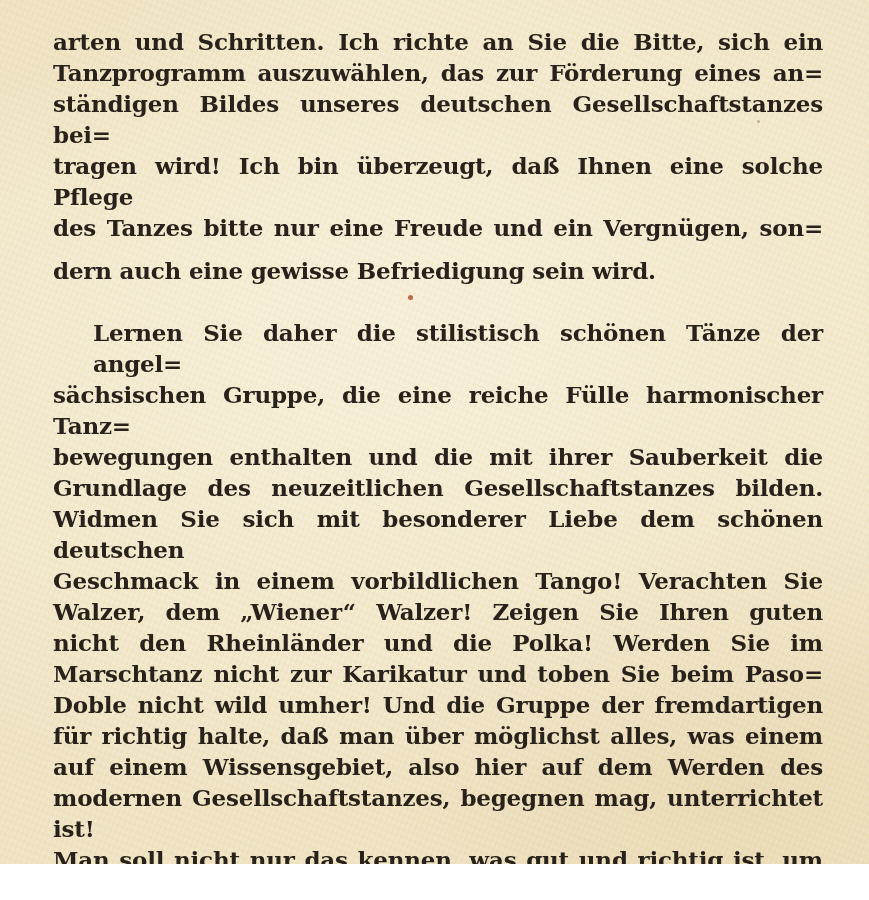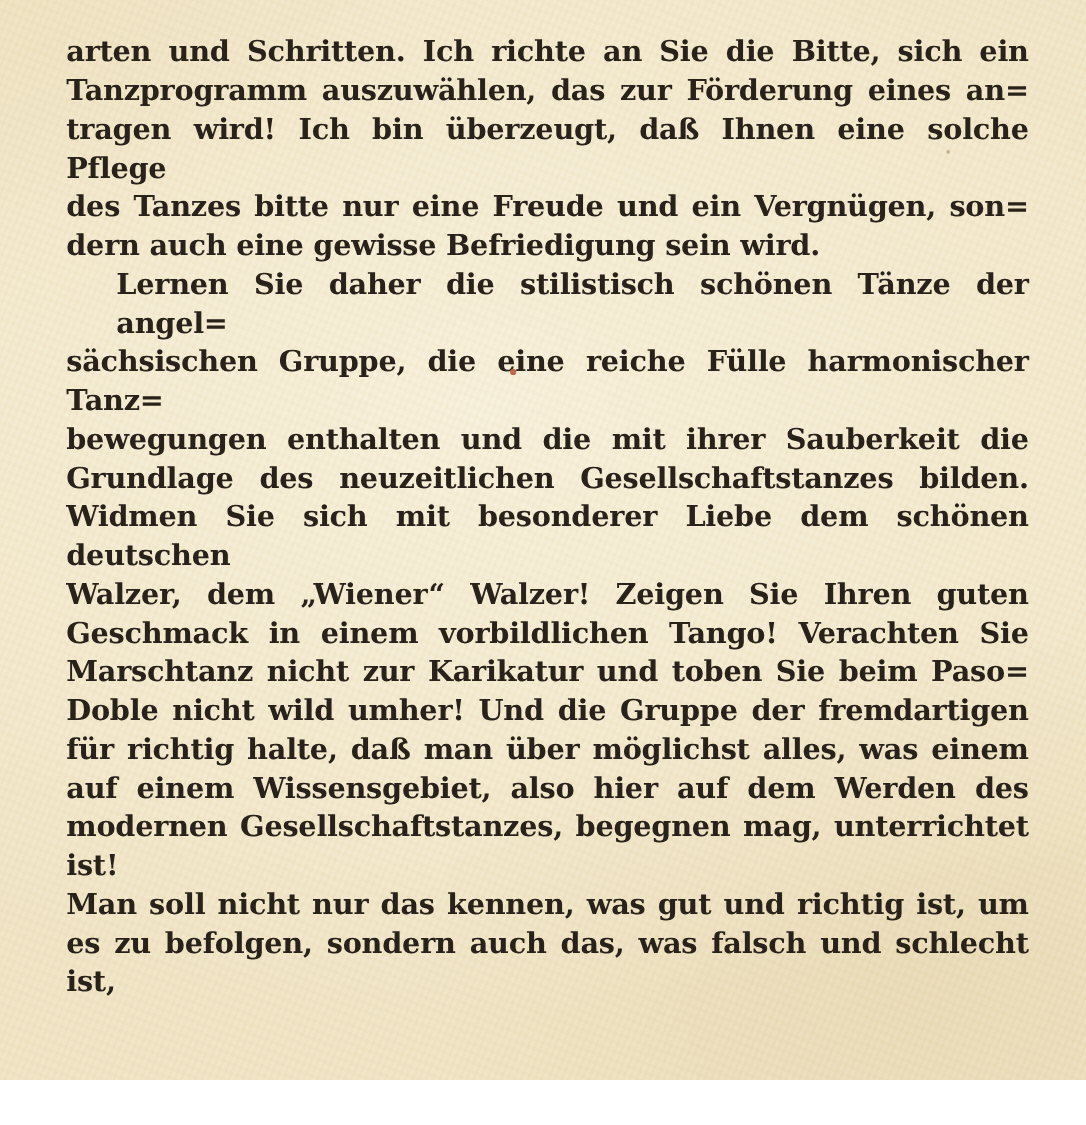--- a/index.html
+++ b/index.html
@@ -43,23 +43,25 @@
   .paragraph {
     margin: 0;
   }
   .line {
     text-align: justify;
     text-align-last: justify;
     white-space: normal;
   }
   .line.last {
     text-align-last: left;
+    margin-top: 12px;
   }
   .line.indent {
     padding-left: 40px;
+    margin-top: 31px;
   }
   .ink-speck {
     position: absolute;
     border-radius: 50%;
     pointer-events: none;
   }
   .speck-red {
     left: 408px;
     top: 295px;
     width: 5px;
@@ -77,32 +79,34 @@
   }
 </style>
 </head>
 <body>
 
 <div class="page">
   <div class="text-block" style="color: rgb(41, 34, 26);">
       <div class="paragraph">
         <div class="line">arten und Schritten. Ich richte an Sie die Bitte, sich ein</div>
         <div class="line">Tanzprogramm auszuwählen, das zur Förderung eines an=</div>
+        <div class="line">ständigen Bildes unseres deutschen Gesellschaftstanzes bei=</div>
         <div class="line">tragen wird! Ich bin überzeugt, daß Ihnen eine solche Pflege</div>
         <div class="line">des Tanzes bitte nur eine Freude und ein Vergnügen, son=</div>
         <div class="line last">dern auch eine gewisse Befriedigung sein wird.</div>
       </div>
       <div class="paragraph">
         <div class="line indent">Lernen Sie daher die stilistisch schönen Tänze der angel=</div>
         <div class="line">sächsischen Gruppe, die eine reiche Fülle harmonischer Tanz=</div>
         <div class="line">bewegungen enthalten und die mit ihrer Sauberkeit die</div>
         <div class="line">Grundlage des neuzeitlichen Gesellschaftstanzes bilden.</div>
         <div class="line">Widmen Sie sich mit besonderer Liebe dem schönen deutschen</div>
+        <div class="line">Geschmack in einem vorbildlichen Tango! Verachten Sie</div>
         <div class="line">Walzer, dem „Wiener“ Walzer! Zeigen Sie Ihren guten</div>
-        <div class="line">Geschmack in einem vorbildlichen Tango! Verachten Sie</div>
+        <div class="line">nicht den Rheinländer und die Polka! Werden Sie im</div>
         <div class="line">Marschtanz nicht zur Karikatur und toben Sie beim Paso=</div>
         <div class="line">Doble nicht wild umher! Und die Gruppe der fremdartigen</div>
         <div class="line">für richtig halte, daß man über möglichst alles, was einem</div>
         <div class="line">auf einem Wissensgebiet, also hier auf dem Werden des</div>
         <div class="line">modernen Gesellschaftstanzes, begegnen mag, unterrichtet ist!</div>
         <div class="line">Man soll nicht nur das kennen, was gut und richtig ist, um</div>
         <div class="line">es zu befolgen, sondern auch das, was falsch und schlecht ist,</div>
       </div>
     </div>
   <div class="ink-speck speck-red"></div>

